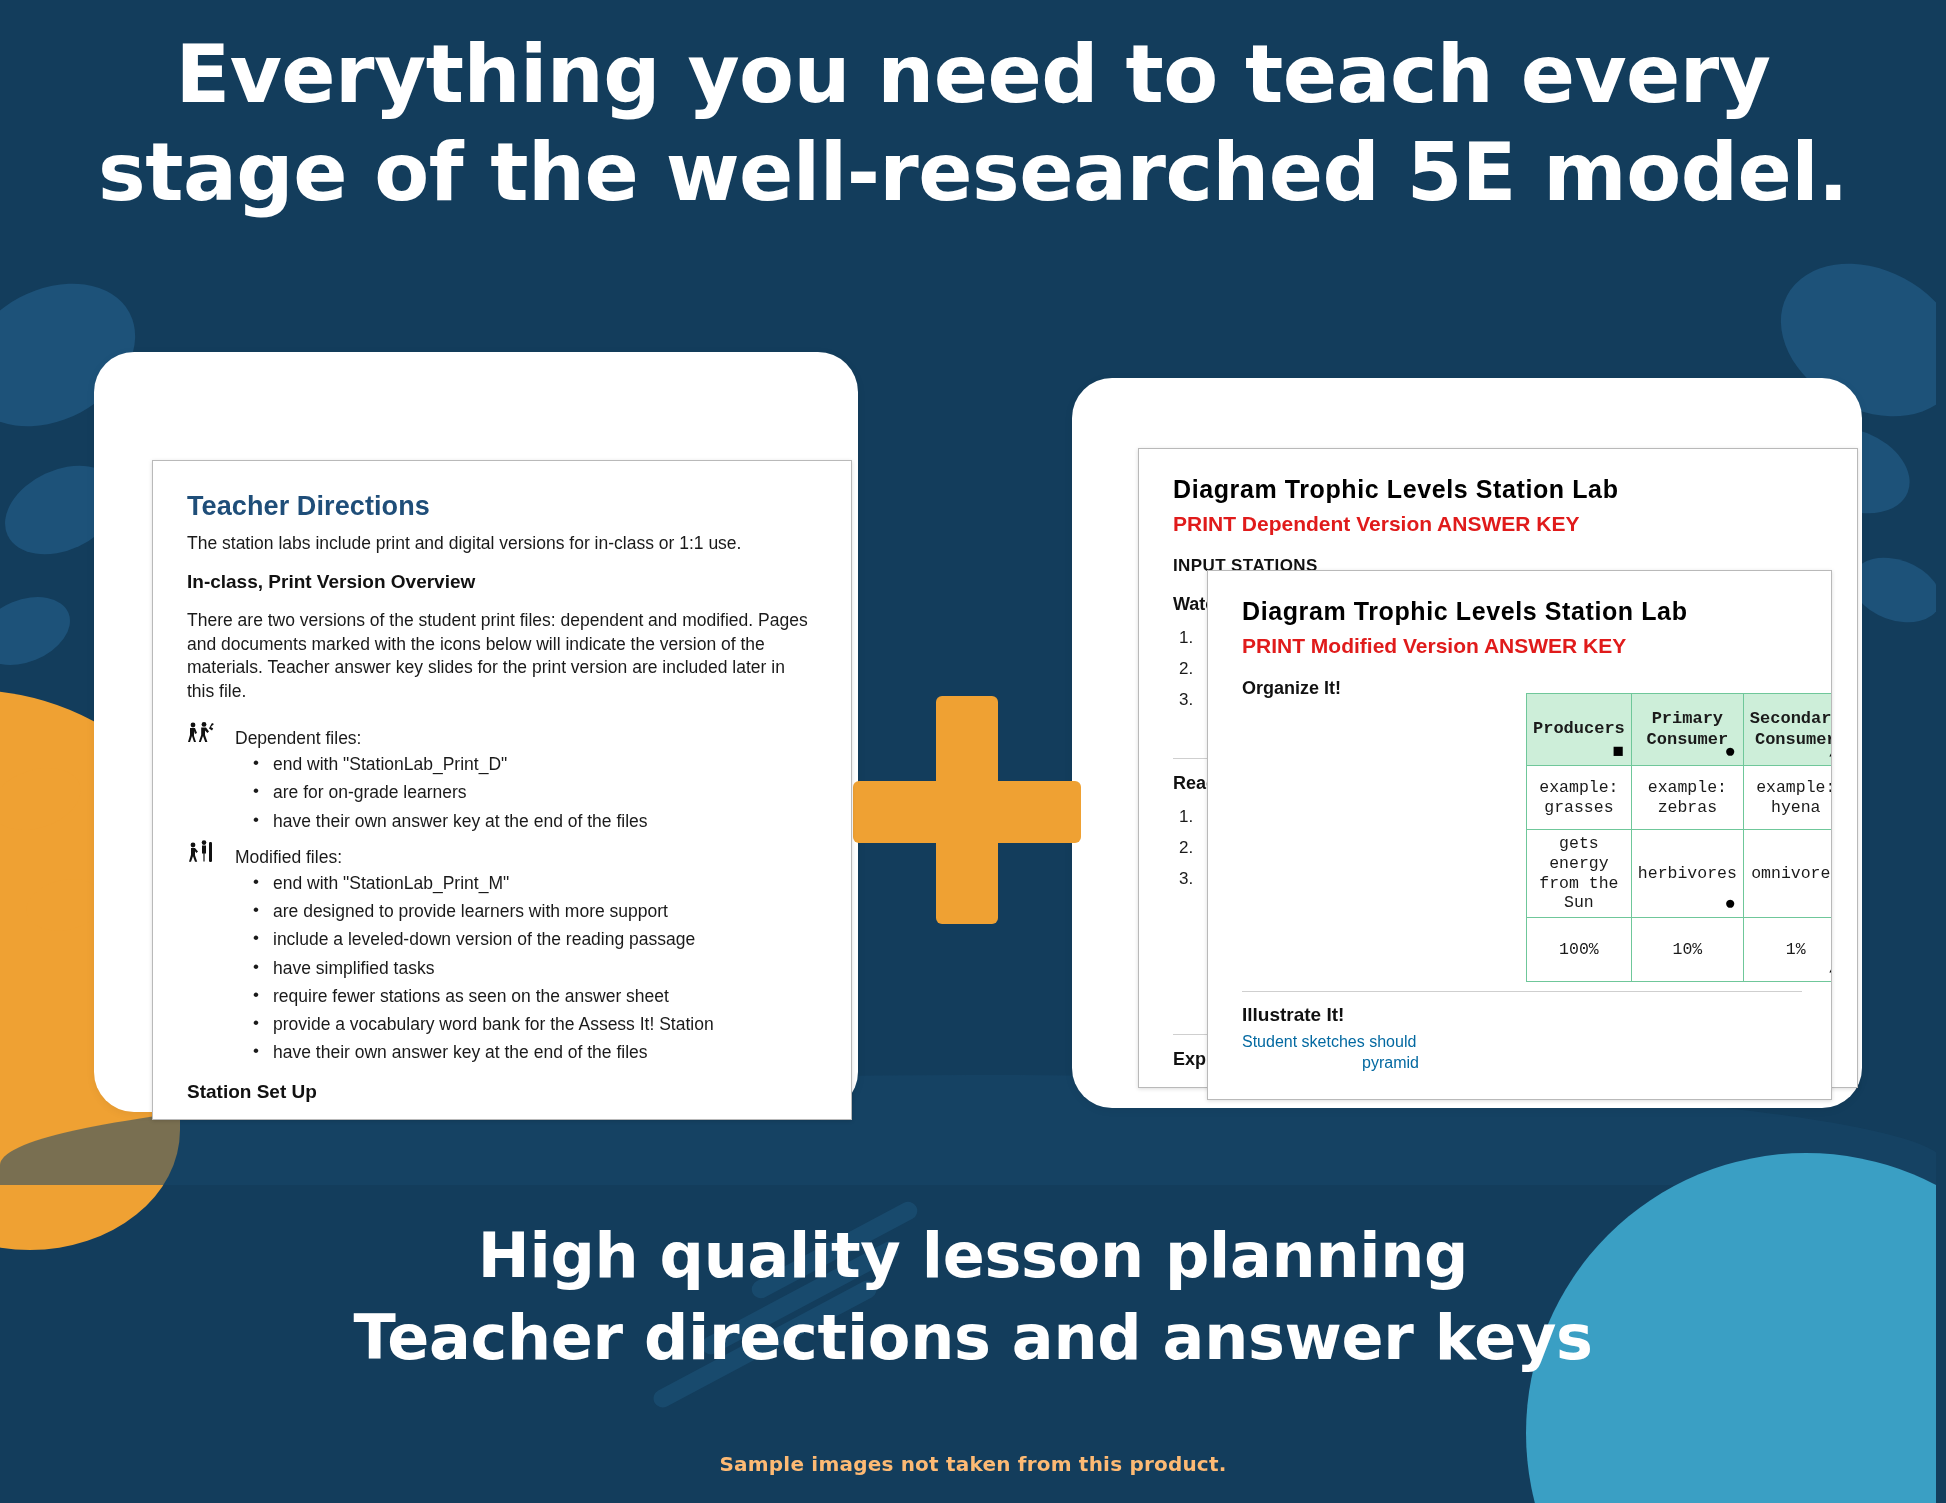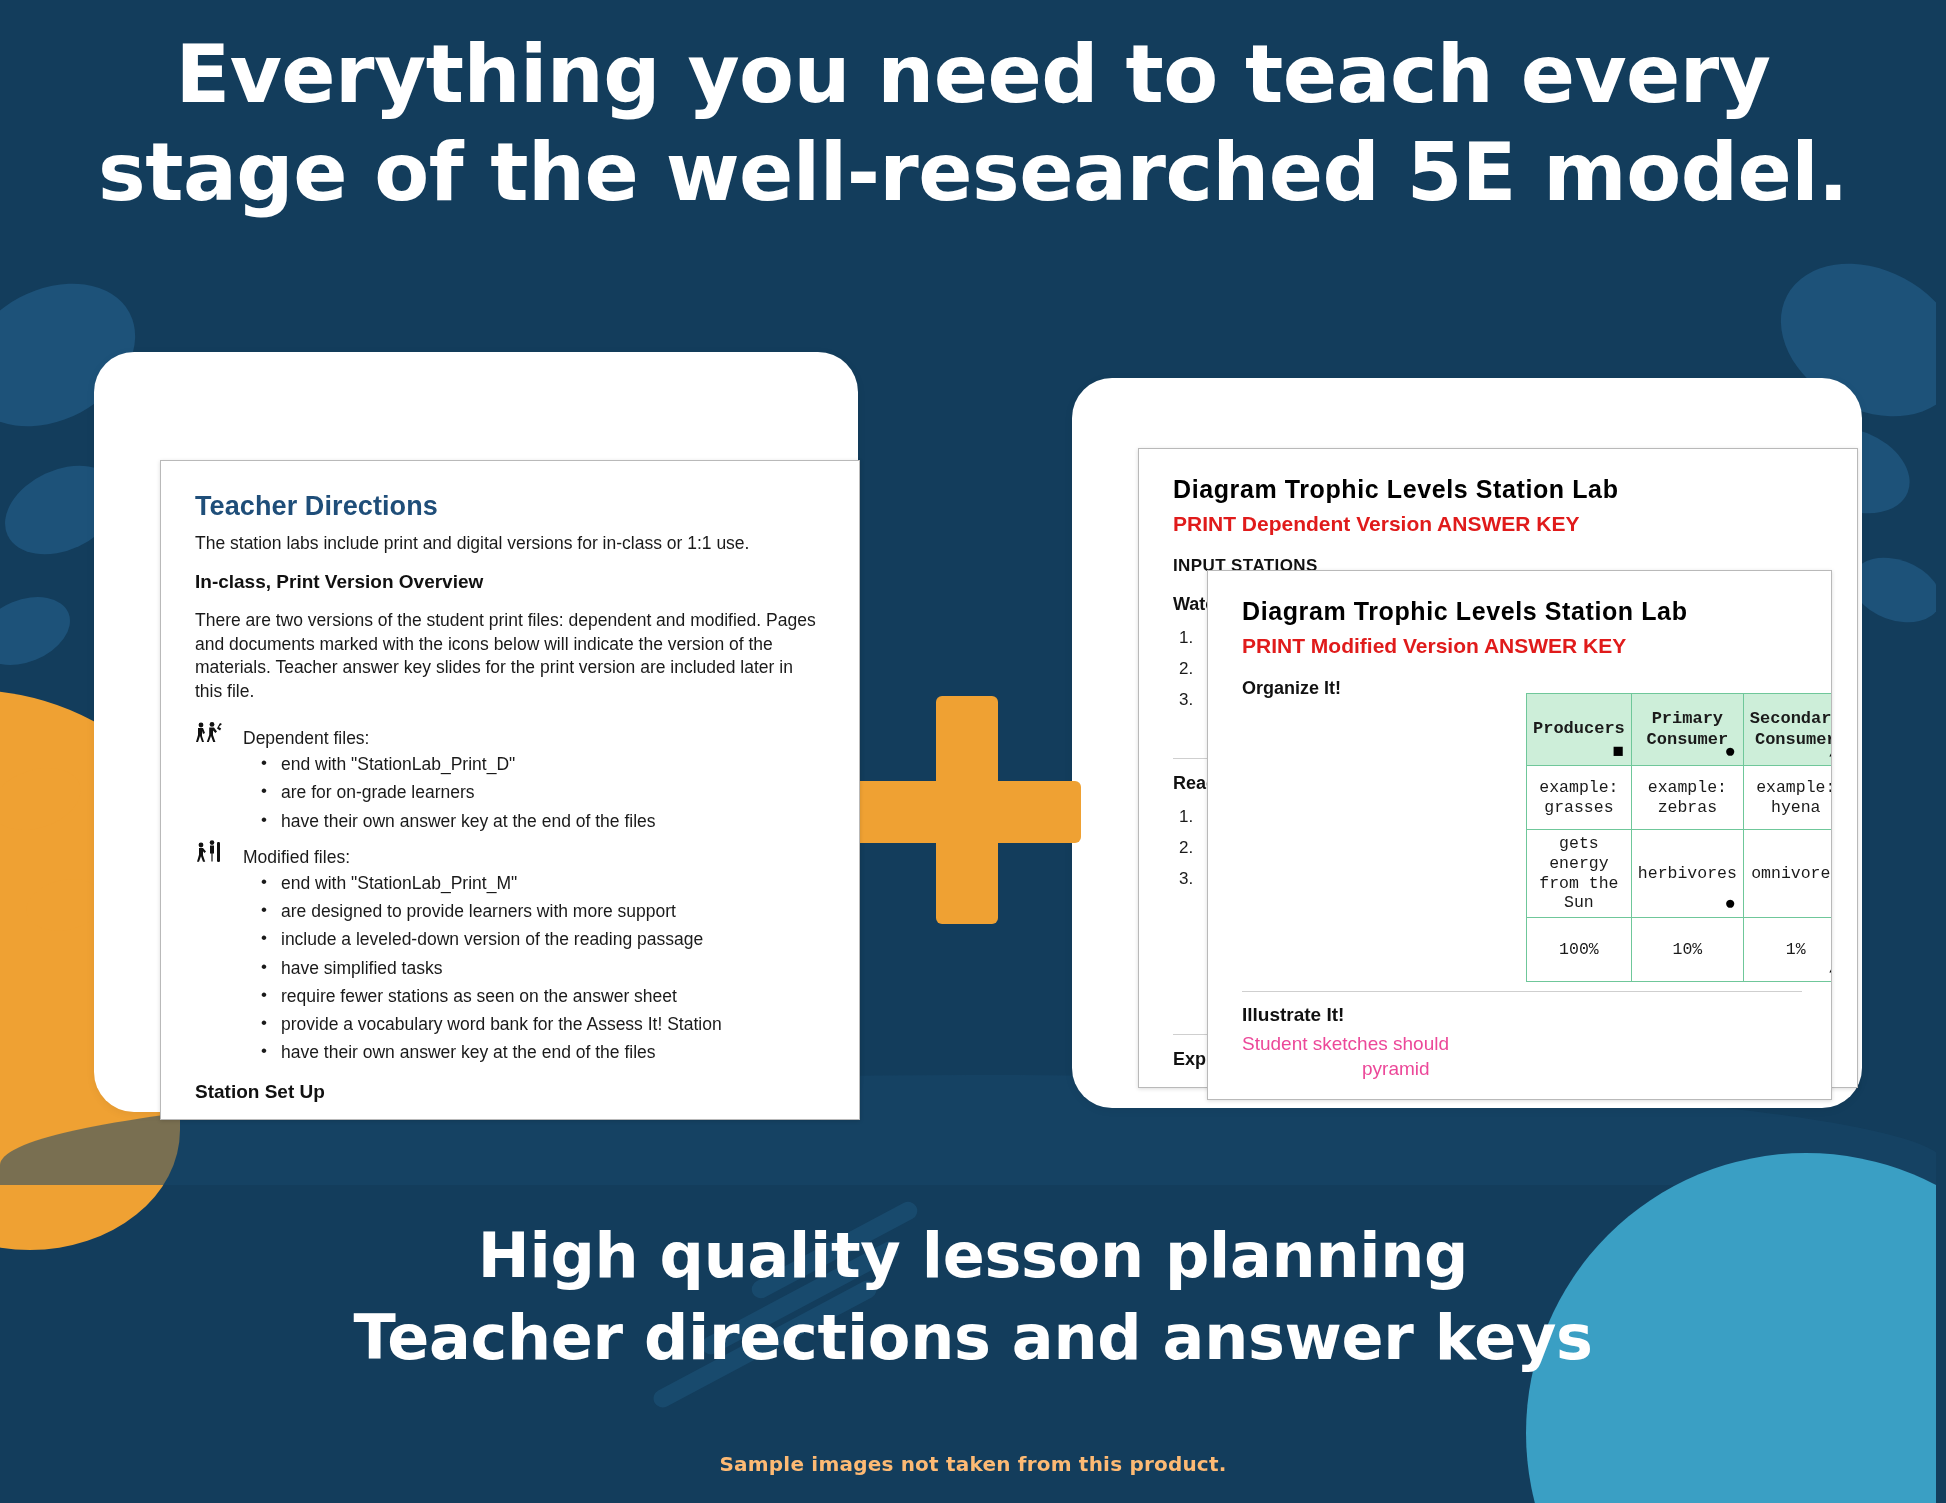--- a/index.html
+++ b/index.html
@@ -148,21 +148,21 @@
   .card-right { left: 1072px; top: 378px; width: 790px; height: 730px; }
 
   
   .sheet {
     position: absolute;
     background: #ffffff;
     border: 1px solid #b9b9b9;
     box-shadow: 0 1px 4px rgba(0,0,0,0.14);
     overflow: hidden;
   }
-  .sheet-a { left: 160px; top: 460px; width: 700px; height: 660px; padding: 30px 36px 0 34px; }
+  .sheet-a { left: 152px; top: 460px; width: 700px; height: 660px; padding: 30px 36px 0 34px; }
   .sheet-b { left: 1138px; top: 448px; width: 720px; height: 640px; padding: 26px 0 0 34px; }
   .sheet-c { left: 1207px; top: 570px; width: 625px; height: 530px; padding: 26px 0 0 34px; }
 
   
   .doc-h1 {
     color: #1f4e79;
     font-size: 27px;
     font-weight: 700;
     margin-bottom: 10px;
     letter-spacing: .1px;
@@ -274,21 +274,21 @@
     color: #000;
   }
   .pct td { font-size: 26px; height: 74px; }
 
   .illustrate-head {
     font-size: 19px;
     font-weight: 700;
     color: #111;
     margin-bottom: 6px;
   }
-  .illustrate-body { font-size: 19px; color: #ec4899; line-height: 1.3; }
+  .illustrate-body { font-size: 16px; color: #0369a1; line-height: 1.3; }
   .rd-rule-wide { border-top: 1px solid #cfcfcf; width: 560px; margin-bottom: 12px; }
 
   
   .bottom-block {
     position: absolute;
     left: 0; top: 1215px;
     width: 1946px;
     text-align: center;
     color: #ffffff;
     font-family: "DejaVu Sans", sans-serif;

